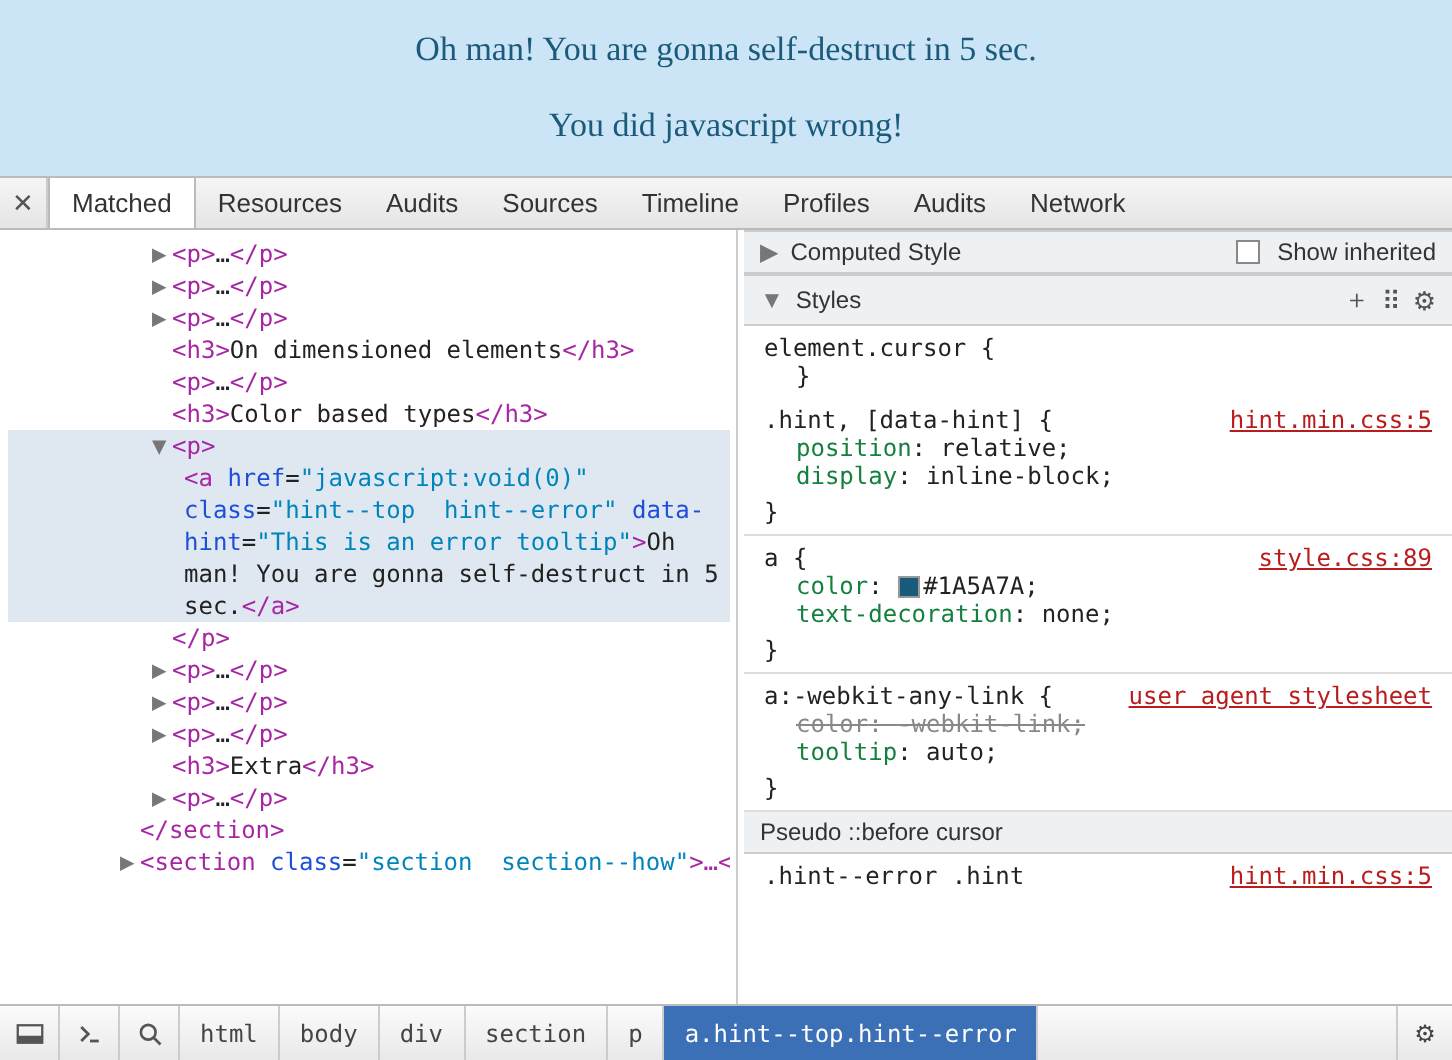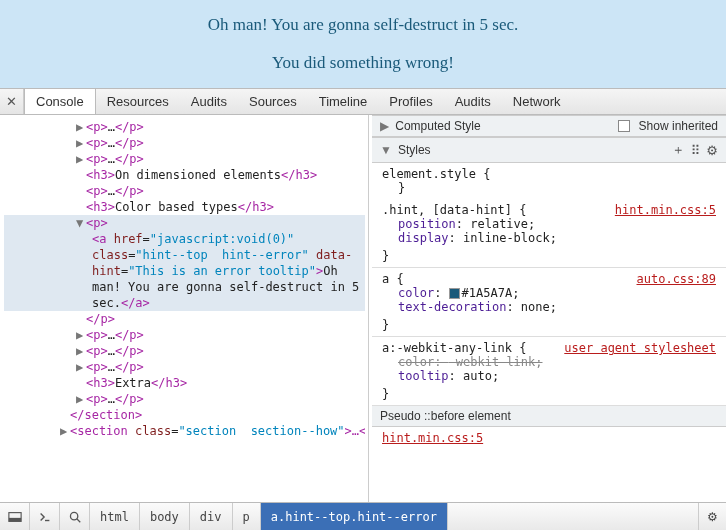--- a/index.html
+++ b/index.html
@@ -8,64 +8,64 @@
 .devtools { display: flex; flex-direction: column; height: calc(530px - 88px); background: #fff; border-top: 1px solid #bbb; }
 .tabbar { display: flex; align-items: stretch; height: 26px; background: linear-gradient(#f5f5f5,#e5e5e5); border-bottom: 1px solid #bbb; font-size: 13px; }
 .tab-close { width: 24px; display: flex; align-items: center; justify-content: center; color: #555; border-right: 1px solid #ccc; cursor: pointer; }
 .tab { padding: 0 11px; display: flex; align-items: center; cursor: pointer; color: #333; }
 .tab.active { background: #fff; border-left: 1px solid #bbb; border-right: 1px solid #bbb; font-weight: 500; }
 .panels { flex: 1; display: flex; overflow: hidden; position: relative; }
 .dom-panel { width: 365px; overflow: auto; font-family: Menlo, Consolas, monospace; font-size: 12px; padding: 4px 0 4px 4px; line-height: 16px; }
 .dom-line { white-space: pre; padding: 0 4px 0 0; }
 .dom-line .disclose { display:inline-block; width:10px; color:#777; cursor:pointer; }
 .tag { color: #a626a4; }
-.attr-name { color: #7f1d1d; }
+.attr-name { color: #1d4ed8; }
 .attr-val { color: #0184bc; }
 .txt { color: #222; }
 .selected-block { background: #dfe8f1; }
 .resizer { width: 7px; background: transparent; cursor: col-resize; position: relative; }
 .resizer::before { content:""; position:absolute; left:3px; top:0; bottom:0; width:1px; background:#ccc; }
 .styles-panel { flex: 1; overflow: auto; font-family: Menlo, Consolas, monospace; font-size: 12px; background:#fff; }
 .section-head { background: #eef1f3; border-top:1px solid #ccc; border-bottom:1px solid #ccc; padding: 3px 8px; display:flex; align-items:center; gap:6px; font-family: "Lucida Grande", Arial, sans-serif; font-size:12px; color:#333; }
 .section-head .disclose { color:#777; cursor:pointer; }
 .section-head .spacer { flex:1; }
 .section-head .icon { cursor:pointer; color:#555; font-size:13px; }
 .checkbox { width:12px; height:12px; border:1px solid #888; display:inline-block; vertical-align:middle; margin-right:3px; background:#fff; }
 .rule-head { padding: 4px 10px 0 10px; display:flex; }
 .rule-head .sel { flex:1; color:#222; }
 .rule-head .src { color:#b91c1c; text-decoration: underline; cursor:pointer; }
 .rule-body { padding: 0 10px 4px 26px; }
-.prop { color:#4c1d95; }
+.prop { color:#15803d; }
 .val { color:#222; }
 .struck { text-decoration: line-through; color:#888; }
 .struck .prop, .struck .val { color:#888; }
 .color-swatch { display:inline-block; width:11px; height:11px; vertical-align:middle; border:1px solid #999; margin-right:2px; }
 .separator-row { border-top:1px solid #ddd; }
 .ua-label { color:#888; }
 .bottom-bar { height: 28px; border-top: 1px solid #bbb; background: linear-gradient(#fbfbfb,#e9e9e9); display:flex; align-items:stretch; font-size:12px; }
 .tool-btn { width:30px; display:flex; align-items:center; justify-content:center; border-right:1px solid #ccc; cursor:pointer; color:#444; }
 .tool-btn svg { width:14px; height:14px; }
 .crumb { padding:0 10px; display:flex; align-items:center; border-right:1px solid #ccc; cursor:pointer; font-family: Menlo, monospace; color:#444; }
 .crumb.active { background:#3b6fb6; color:#fff; }
 .flexspace { flex:1; }
 .gear-corner { width:28px; display:flex; align-items:center; justify-content:center; cursor:pointer; color:#444; border-left:1px solid #ccc; }
 </style>
 </head>
 <body>
 
 <div class="page-banner">
   <div>Oh man! You are gonna self-destruct in 5 sec.</div>
-  <div>You did something wrong!</div>
+  <div>You did javascript wrong!</div>
 </div>
 
 <div class="devtools">
   <div class="tabbar">
     <div class="tab-close">✕</div>
 
-    <div id="tabs-mount" style="display: contents;"><div class="tab active">Console</div><div class="tab">Resources</div><div class="tab">Audits</div><div class="tab">Sources</div><div class="tab">Timeline</div><div class="tab">Profiles</div><div class="tab">Audits</div><div class="tab">Network</div></div>
+    <div id="tabs-mount" style="display: contents;"><div class="tab active">Matched</div><div class="tab">Resources</div><div class="tab">Audits</div><div class="tab">Sources</div><div class="tab">Timeline</div><div class="tab">Profiles</div><div class="tab">Audits</div><div class="tab">Network</div></div>
   </div>
 
   <div class="panels">
 
     <div class="dom-panel" id="dom-mount">
         <div class="dom-line"><span style="display:inline-block;width:72px"></span><span class="disclose">▶</span><span class="tag">&lt;p</span><span class="tag">&gt;</span>…<span class="tag">&lt;/p</span><span class="tag">&gt;</span></div>
         <div class="dom-line"><span style="display:inline-block;width:72px"></span><span class="disclose">▶</span><span class="tag">&lt;p</span><span class="tag">&gt;</span>…<span class="tag">&lt;/p</span><span class="tag">&gt;</span></div>
         <div class="dom-line"><span style="display:inline-block;width:72px"></span><span class="disclose">▶</span><span class="tag">&lt;p</span><span class="tag">&gt;</span>…<span class="tag">&lt;/p</span><span class="tag">&gt;</span></div>
         <div class="dom-line"><span style="display:inline-block;width:72px"></span><span class="disclose"></span><span class="tag">&lt;h3</span><span class="tag">&gt;</span>On dimensioned elements<span class="tag">&lt;/h3</span><span class="tag">&gt;</span></div>
         <div class="dom-line"><span style="display:inline-block;width:72px"></span><span class="disclose"></span><span class="tag">&lt;p</span><span class="tag">&gt;</span>…<span class="tag">&lt;/p</span><span class="tag">&gt;</span></div>
@@ -97,41 +97,41 @@
       <div class="section-head">
         <span class="disclose">▼</span>
         <span>Styles</span>
         <span class="spacer"></span>
         <span class="icon">＋</span>
         <span class="icon">⠿</span>
         <span class="icon">⚙</span>
       </div>
 
       <div class="rule-head">
-        <span class="sel">element.style {</span>
+        <span class="sel">element.cursor {</span>
       </div>
       <div class="rule-body">}</div>
 
 
       <div id="rules-mount">
           <div>
             <div class="rule-head">
               <span class="sel">.hint, [data-hint] {</span>
               <span class="src ">hint.min.css:5</span>
             </div>
             <div class="rule-body">
               <div><span class="prop">position</span>: <span class="val">relative;</span></div>
               <div><span class="prop">display</span>: <span class="val">inline-block;</span></div>
             </div>
             <div style="padding: 0px 10px 4px;">}</div>
           </div>
           <div class="separator-row">
             <div class="rule-head">
               <span class="sel">a {</span>
-              <span class="src ">auto.css:89</span>
+              <span class="src ">style.css:89</span>
             </div>
             <div class="rule-body">
               <div><span class="prop">color</span>: <span class="color-swatch" style="background:#1A5A7A"></span><span class="val">#1A5A7A;</span></div>
               <div><span class="prop">text-decoration</span>: <span class="val">none;</span></div>
             </div>
             <div style="padding: 0px 10px 4px;">}</div>
           </div>
           <div class="separator-row">
             <div class="rule-head">
               <span class="sel">a:-webkit-any-link {</span>
@@ -139,23 +139,24 @@
             </div>
             <div class="rule-body">
               <div class="struck"><span class="prop">color</span>: <span class="val">-webkit-link;</span></div>
               <div><span class="prop">tooltip</span>: <span class="val">auto;</span></div>
             </div>
             <div style="padding: 0px 10px 4px;">}</div>
           </div>
         </div>
 
       <div class="section-head separator-row">
-        <span>Pseudo ::before element</span>
+        <span>Pseudo ::before cursor</span>
       </div>
       <div class="rule-head">
+        <span class="sel">.hint--error .hint</span>
         <span class="src">hint.min.css:5</span>
       </div>
 
     </div>
   </div>
 
   <div class="bottom-bar">
     <div class="tool-btn">
       <svg viewBox="0 0 16 16">
           <rect x="1" y="3" width="14" height="10" fill="none" stroke="#555" stroke-width="1.3"></rect>
@@ -171,19 +172,20 @@
     <div class="tool-btn">
       <svg viewBox="0 0 16 16">
           <circle cx="7" cy="7" r="4.2" fill="none" stroke="#555" stroke-width="1.5"></circle>
           <line x1="10" y1="10" x2="14" y2="14" stroke="#555" stroke-width="1.5"></line>
         </svg>
     </div>
     <div id="crumbs-mount" style="display:flex">
         <div class="crumb">html</div>
         <div class="crumb">body</div>
         <div class="crumb">div</div>
+        <div class="crumb">section</div>
         <div class="crumb">p</div>
         <div class="crumb active">a.hint--top.hint--error</div>
       </div>
     <div class="flexspace"></div>
     <div class="gear-corner">⚙</div>
   </div>
 </div>
 
 </body></html>

